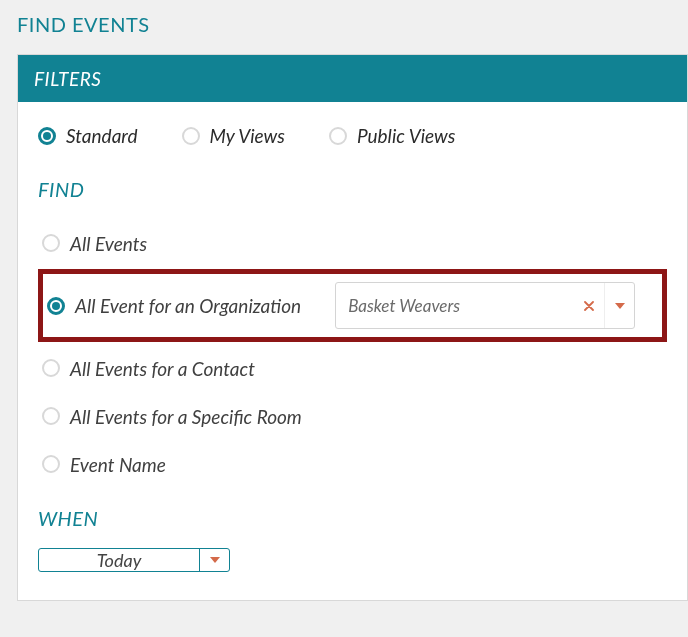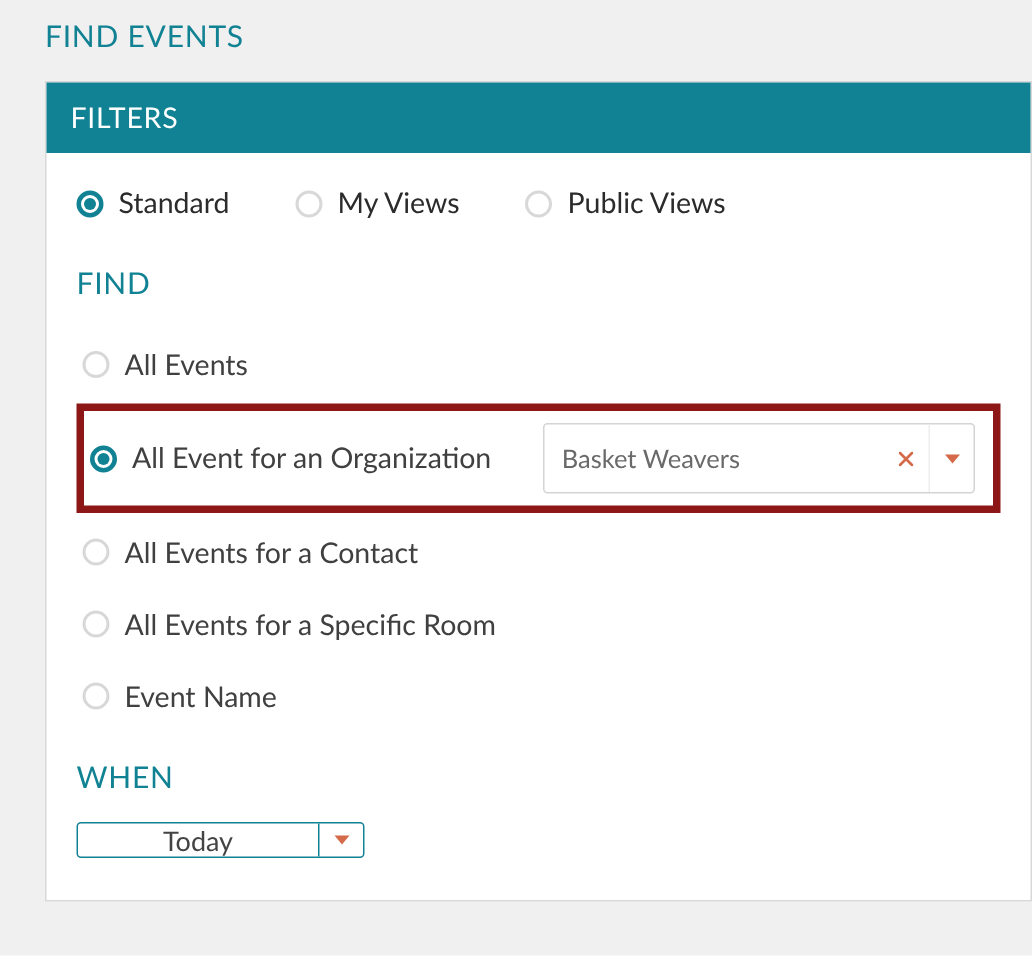--- a/index.html
+++ b/index.html
@@ -6,31 +6,32 @@
   body {
     margin: 0;
     padding: 0;
     font-family: "Lato", "Helvetica Neue", Arial, sans-serif;
     background: #f0f0f0;
     width: 688px;
     height: 637px;
     overflow: hidden;
   }
   .page {
-    padding: 12px 0 0 30px;
+    padding: 12px 0 0 17px;
   }
   .page-title {
     color: #118293;
     font-size: 20px;
     letter-spacing: 0.5px;
     margin-bottom: 18px;
   }
   .panel {
     border: 1px solid #d8d8d8;
     background: #fff;
+    font-style: italic;
   }
   .panel-header {
     background: #118293;
     color: #fff;
     padding: 12px 16px;
     font-size: 19px;
     letter-spacing: 0.5px;
   }
   .panel-body {
     padding: 22px 20px 28px 20px;

